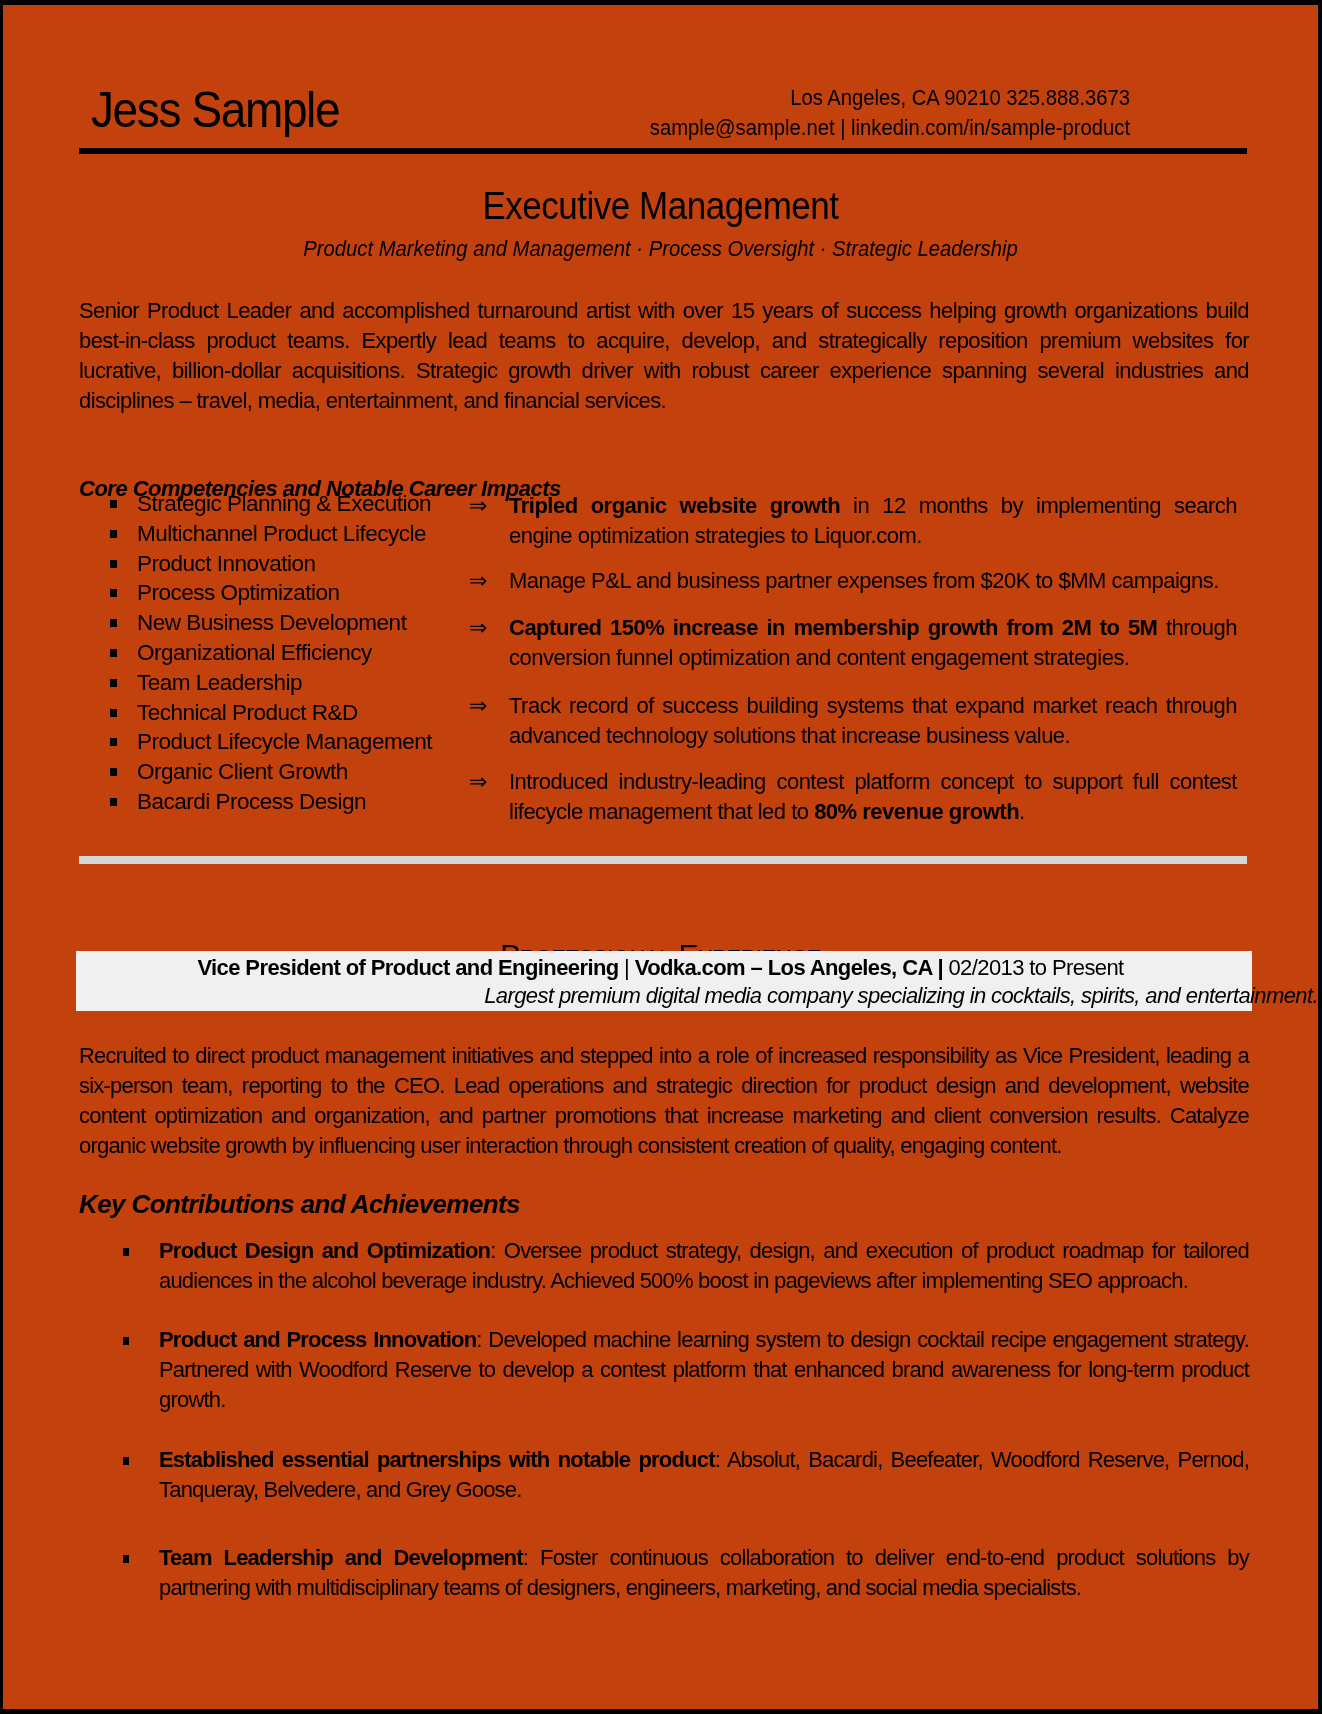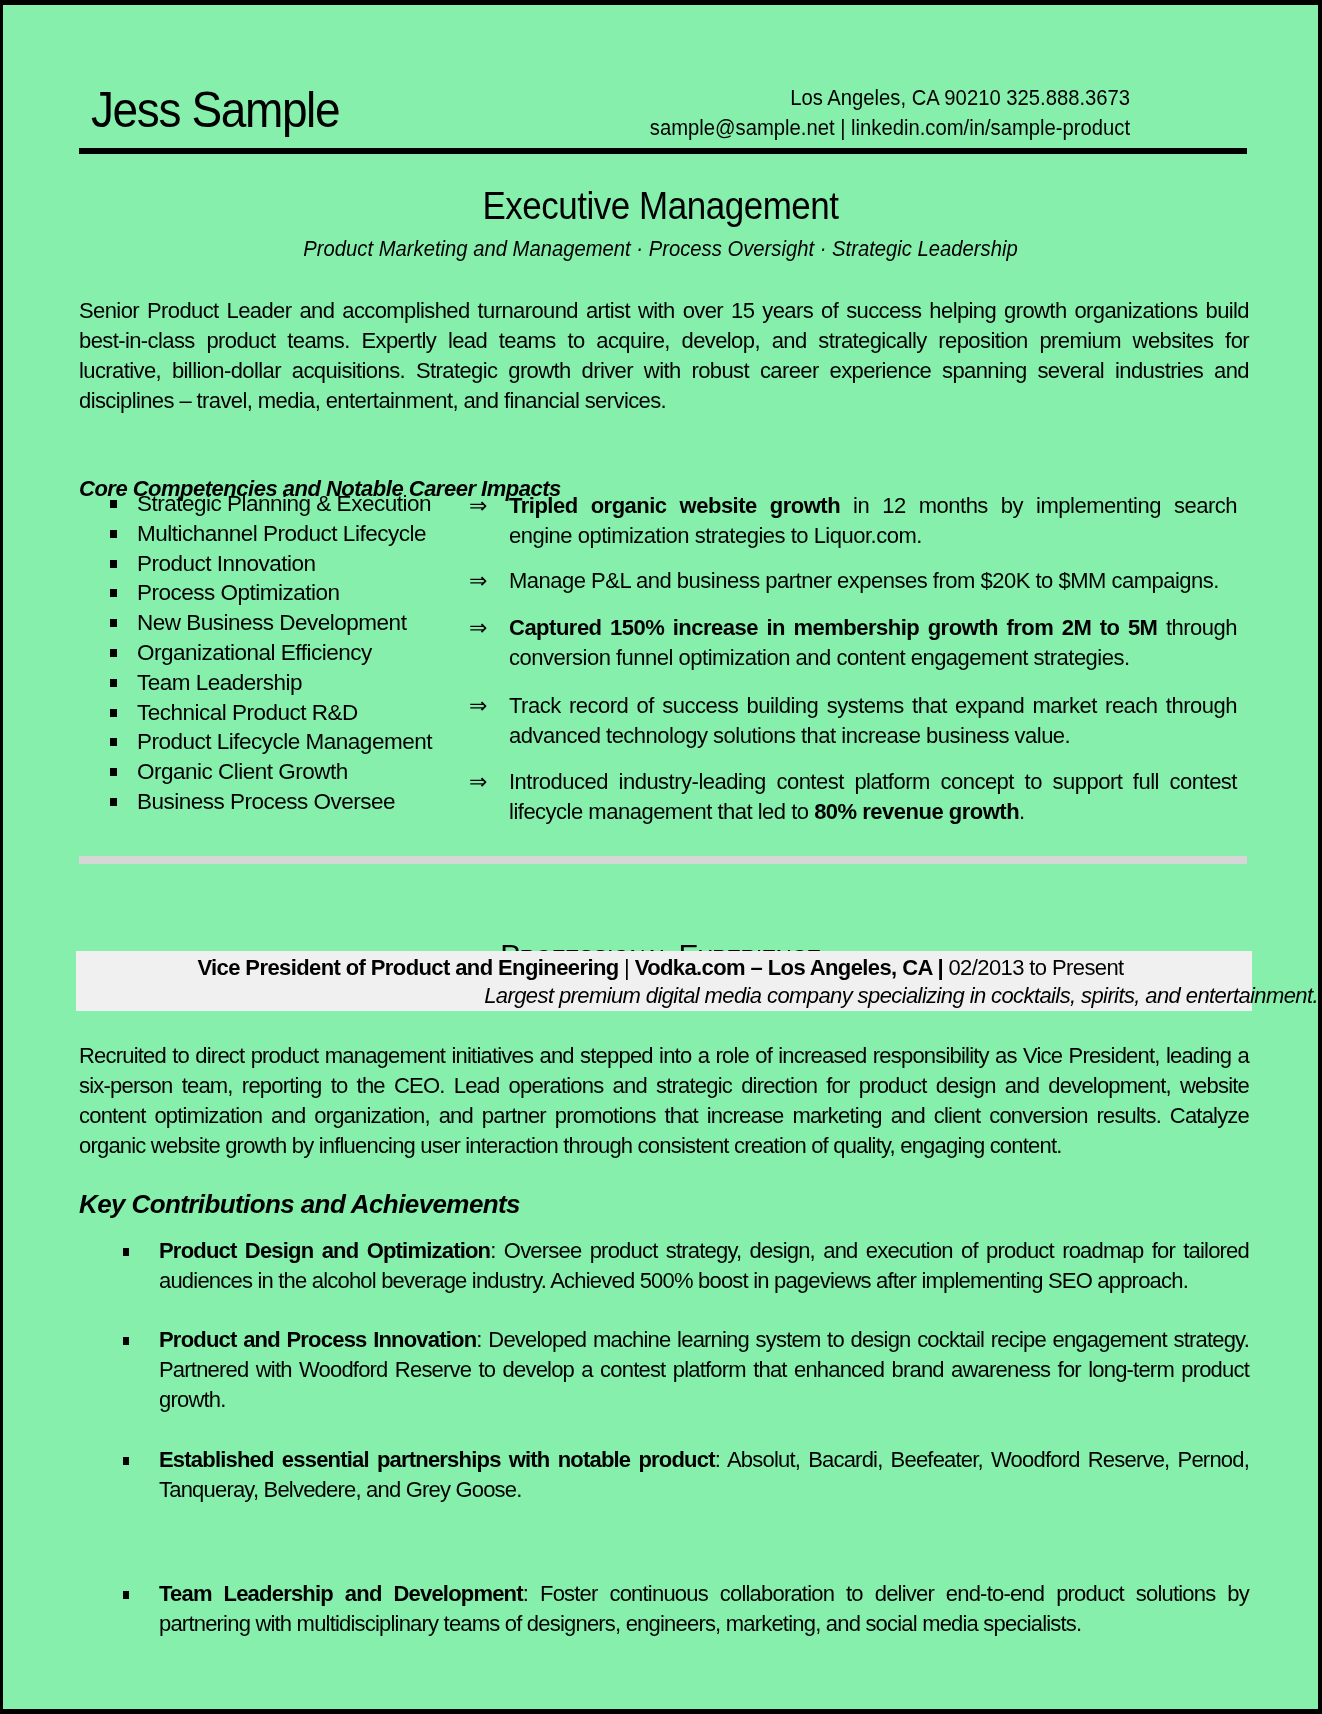--- a/index.html
+++ b/index.html
@@ -5,21 +5,21 @@
   html, body { margin: 0; padding: 0; background: #ffffff; }
   body { width: 1322px; height: 1714px; overflow: hidden; }
   .page {
     position: relative;
     box-sizing: border-box;
     width: 1322px; height: 1714px;
     border-top: 5px solid #000;
     border-left: 3px solid #000;
     border-right: 4px solid #000;
     border-bottom: 5px solid #000;
-    background: #86efac;
+    background: #c2410c;
     font-family: "Liberation Sans", sans-serif;
     color: #000;
   }
   .abs { position: absolute; }
   .name {
     left: 88px; top: 78px;
     font-size: 50px; letter-spacing: -1.5px;
     transform: scaleX(0.92); transform-origin: left top;
     line-height: 1.1;
   }
@@ -129,21 +129,21 @@
     <li><span class="sq"></span><span>Strategic Planning &amp; Execution</span></li>
     <li><span class="sq"></span><span>Multichannel Product Lifecycle</span></li>
     <li><span class="sq"></span><span>Product Innovation</span></li>
     <li><span class="sq"></span><span>Process Optimization</span></li>
     <li><span class="sq"></span><span>New Business Development</span></li>
     <li><span class="sq"></span><span>Organizational Efficiency</span></li>
     <li><span class="sq"></span><span>Team Leadership</span></li>
     <li><span class="sq"></span><span>Technical Product R&amp;D</span></li>
     <li><span class="sq"></span><span>Product Lifecycle Management</span></li>
     <li><span class="sq"></span><span>Organic Client Growth</span></li>
-    <li><span class="sq"></span><span>Business Process Oversee</span></li>
+    <li><span class="sq"></span><span>Bacardi Process Design</span></li>
   </ul>
 
   <div class="abs impacts">
     <div class="impact" style="top:0px;">
       <span class="arrow">⇒</span>
       <div class="txt"><b>Tripled organic website growth</b><span> in 12 months by implementing search engine optimization strategies to Liquor.com.</span></div>
     </div>
     <div class="impact" style="top:75px;">
       <span class="arrow">⇒</span>
       <div class="txt"><span>Manage P&amp;L and business partner expenses from $20K to $MM campaigns.</span></div>
@@ -181,18 +181,18 @@
     <div class="txt"><b>Product Design and Optimization</b><span>: Oversee product strategy, design, and execution of product roadmap for tailored audiences in the alcohol beverage industry. Achieved 500% boost in pageviews after implementing SEO approach.</span></div>
   </div>
   <div class="achievement" style="top:1320px;">
     <span class="sq2"></span>
     <div class="txt"><b>Product and Process Innovation</b><span>: Developed machine learning system to design cocktail recipe engagement strategy. Partnered with Woodford Reserve to develop a contest platform that enhanced brand awareness for long-term product growth.</span></div>
   </div>
   <div class="achievement" style="top:1440px;">
     <span class="sq2"></span>
     <div class="txt"><b>Established essential partnerships with notable product</b><span>: Absolut, Bacardi, Beefeater, Woodford Reserve, Pernod, Tanqueray, Belvedere, and Grey Goose.</span></div>
   </div>
-  <div class="achievement" style="top:1574px;">
+  <div class="achievement" style="top:1538px;">
     <span class="sq2"></span>
     <div class="txt"><b>Team Leadership and Development</b><span>: Foster continuous collaboration to deliver end-to-end product solutions by partnering with multidisciplinary teams of designers, engineers, marketing, and social media specialists.</span></div>
   </div>
 
 </div>
 
 </body></html>

